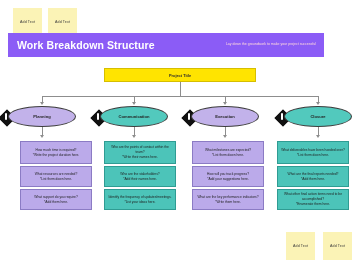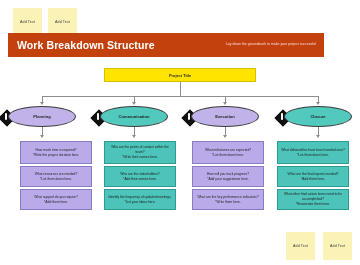--- a/index.html
+++ b/index.html
@@ -37,21 +37,21 @@
   .sticky-br1 { left: 286px; top: 232px; width: 29px; height: 28px; }
   .sticky-br2 { left: 323px; top: 232px; width: 29px; height: 28px; }
 
   
   .banner {
     position: absolute;
     left: 8px;
     top: 33px;
     width: 316px;
     height: 24px;
-    background: #c2410c;
+    background: #8b5cf6;
     display: flex;
     align-items: center;
     justify-content: space-between;
     box-sizing: border-box;
     padding: 0 8px 0 9px;
   }
   .banner-title {
     color: #ffffff;
     font-size: 10.5px;
     font-weight: bold;

